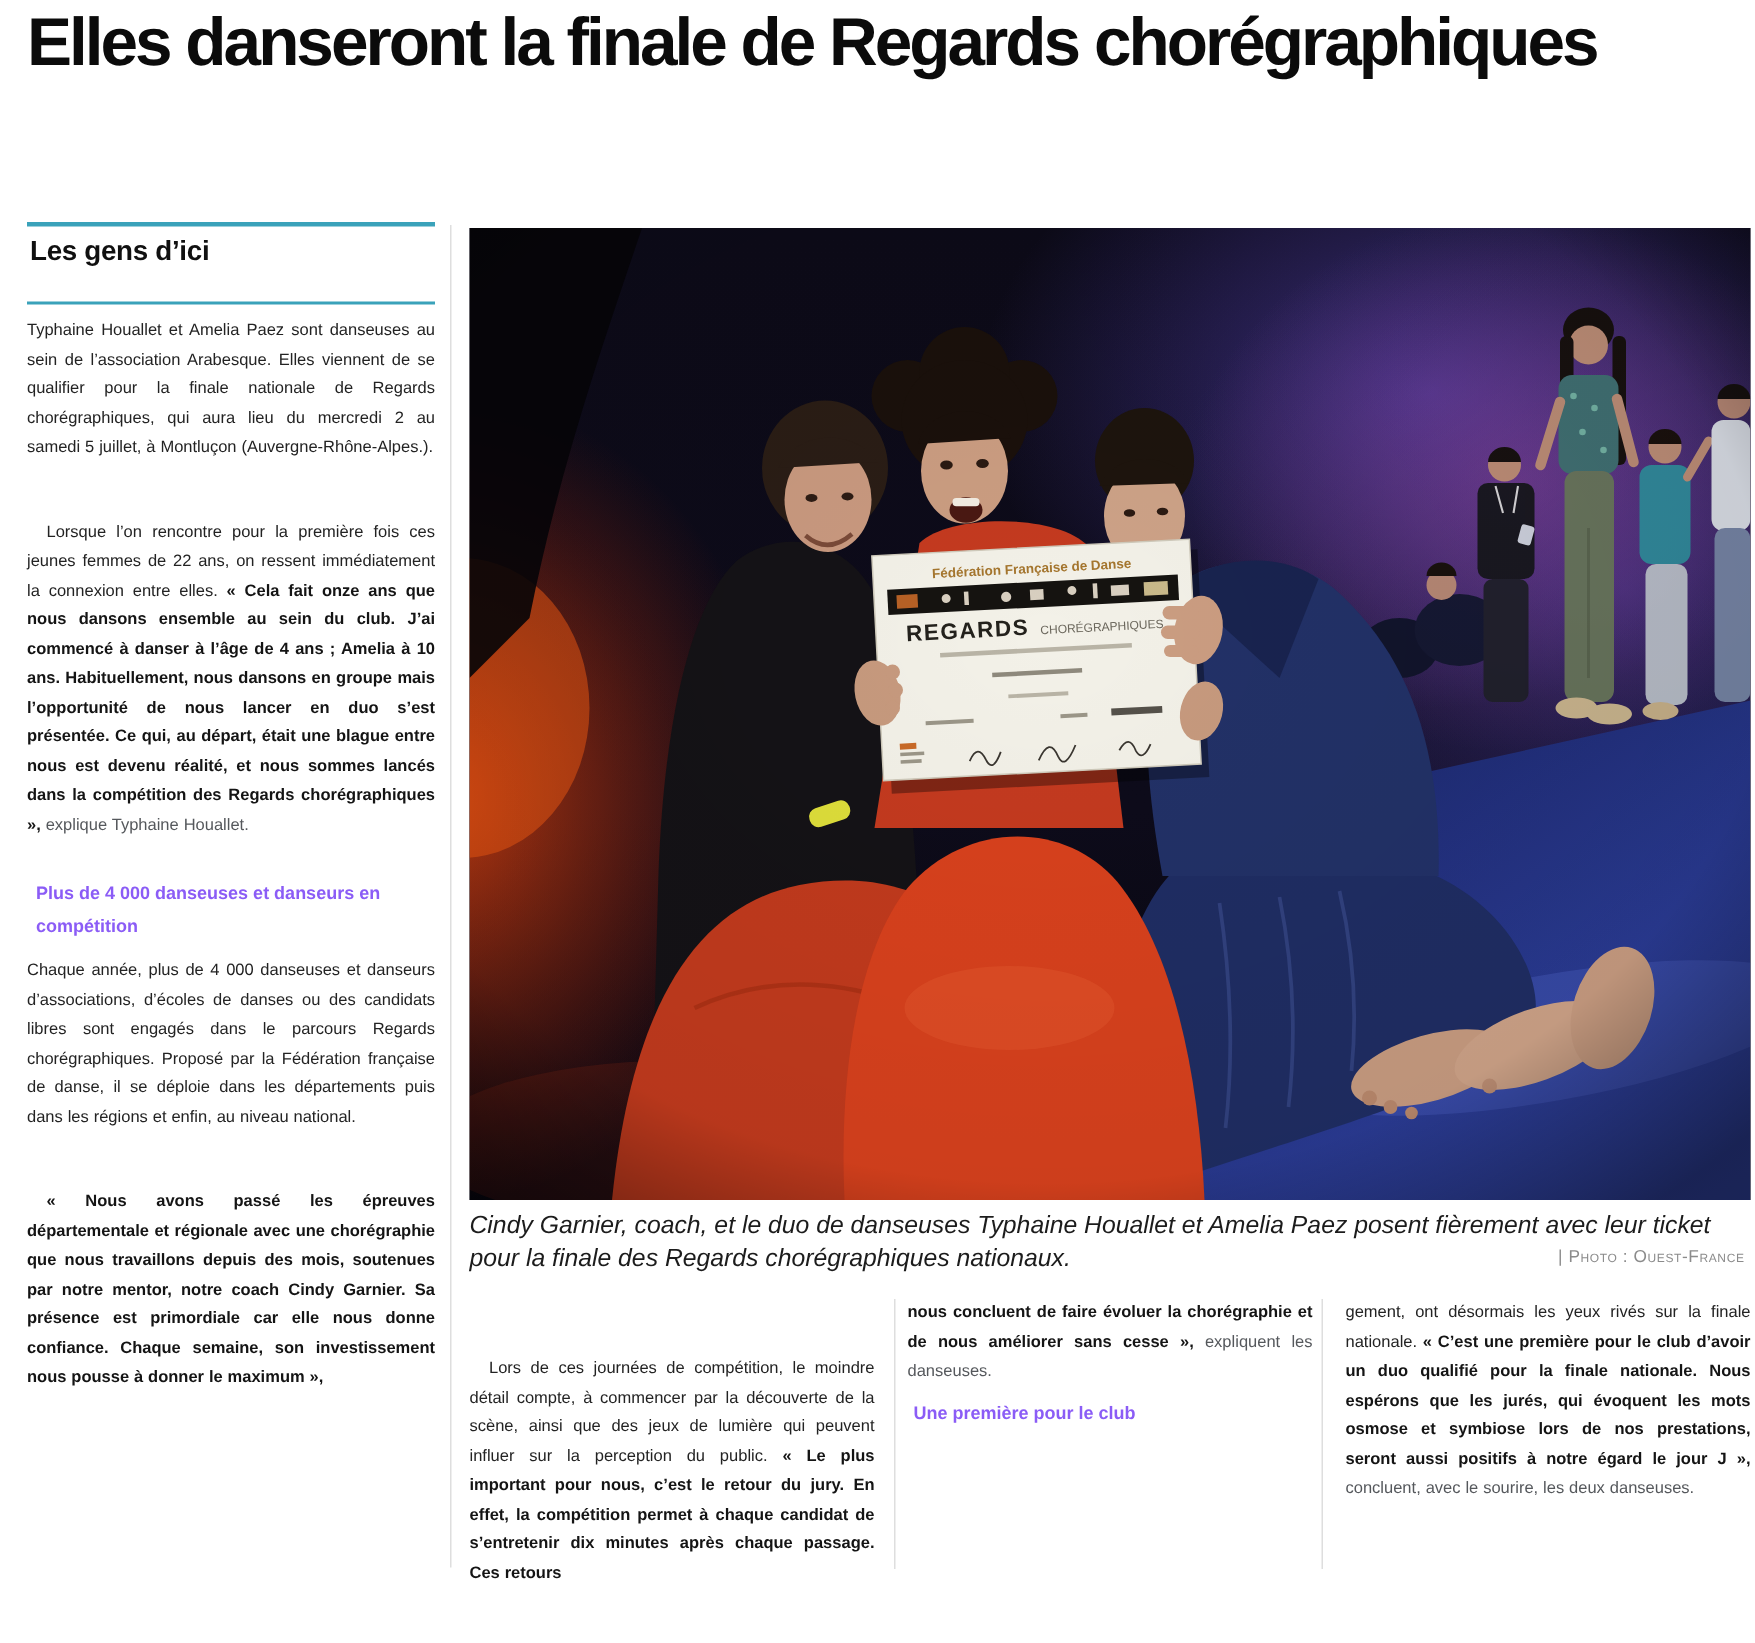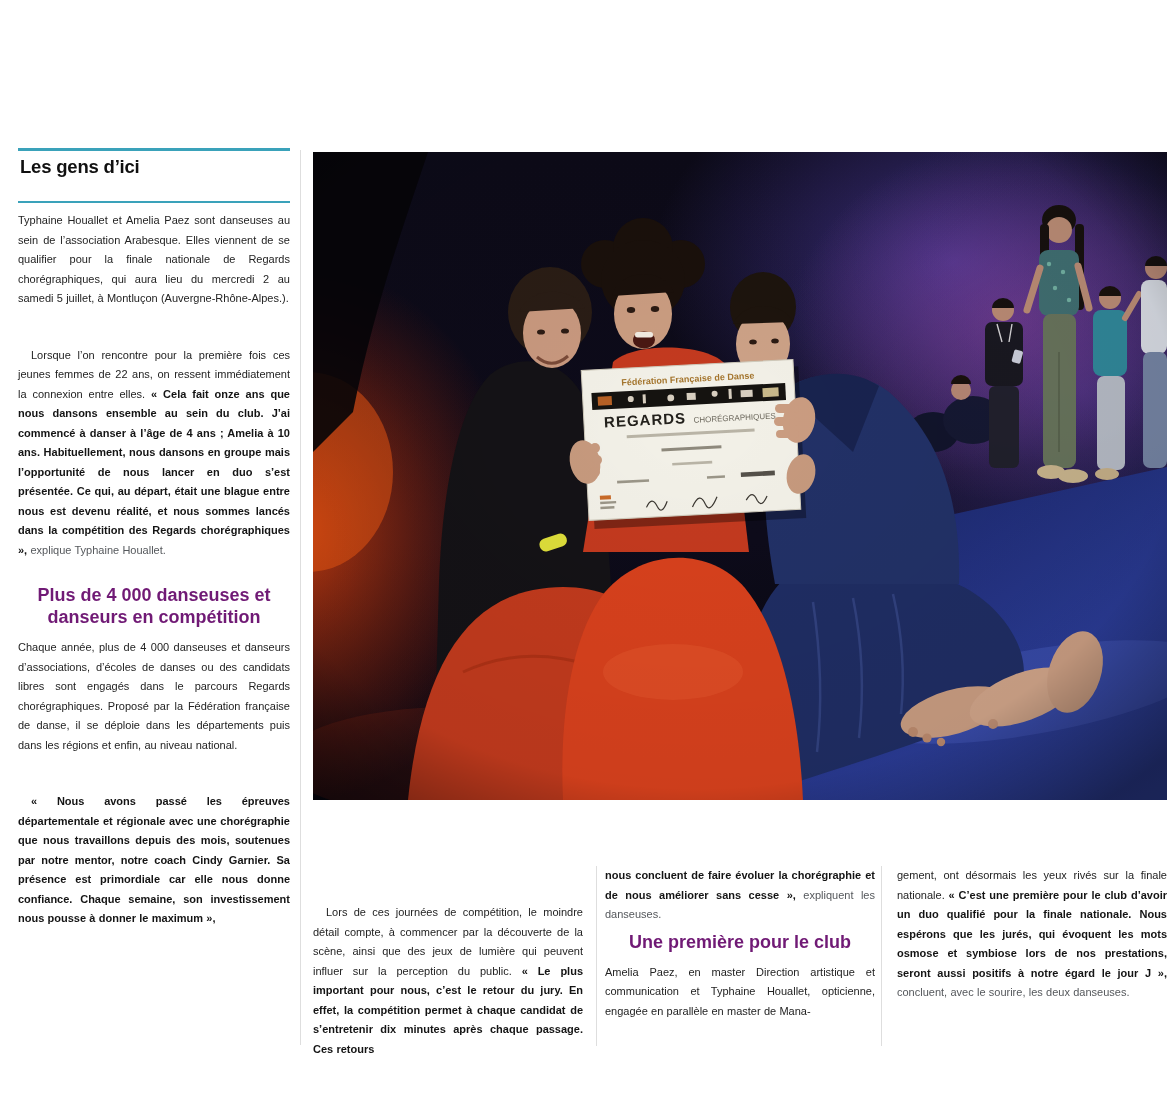--- a/index.html
+++ b/index.html
@@ -17,22 +17,22 @@
   .kicker{border-top:3px solid #3aa2ba;border-bottom:2px solid #3aa2ba;
     padding:5px 0 23px 2px;margin-bottom:8px;}
   .kicker span{font-size:18.5px;font-weight:700;color:#101010;letter-spacing:-0.2px;}
 
   .body-p{margin:0;font-size:11px;line-height:19.5px;text-align:justify;
     color:#232323;word-spacing:0.02em;}
   .body-p.indent{text-indent:13px;margin-top:37px;}
   .b{font-weight:700;color:#141414;}
   .m{color:#55585c;}
 
-  .crosshead{margin:24px 6px 10px 6px;text-align:center;
-    font-size:18px;line-height:22px;font-weight:700;color:#701a75;}
+  .crosshead{margin:24px 6px 10px 6px;text-align:left;
+    font-size:12px;line-height:22px;font-weight:700;color:#8b5cf6;}
 
   .photo-wrap{position:absolute;left:313px;top:152px;width:854px;height:648px;
     background:#0a0912;overflow:hidden;}
   .photo-wrap svg{display:block;}
 
   .caption{position:absolute;left:313px;top:806px;width:854px;
     font-style:italic;font-size:16.5px;line-height:22px;color:#1c1c1c;}
   .credit{position:absolute;right:4px;bottom:1px;font-style:normal;
     font-variant:small-caps;font-size:11.5px;letter-spacing:0.4px;color:#8b8b8b;}
 
@@ -43,20 +43,21 @@
   .vdiv{position:absolute;width:1px;background:#dedede;}
   #vdiv-left{left:300px;top:150px;height:895px;}
   #vdiv-b1{left:596px;top:866px;height:180px;}
   #vdiv-b2{left:881px;top:866px;height:180px;}
 </style>
 </head>
 <body>
 
 <div class="page">
 
+  <h1 class="headline">Elles danseront la finale de Regards chorégraphiques</h1>
 
 
   <div class="vdiv" id="vdiv-left"></div>
   <div class="vdiv" id="vdiv-b1"></div>
   <div class="vdiv" id="vdiv-b2"></div>
 
   <aside class="left-col">
     <div class="kicker">
       <span>Les gens d’ici</span>
     </div>
@@ -246,28 +247,31 @@
         <rect x="461" y="265" width="26" height="9" rx="4.5" fill="#cb9d81"></rect>
         <rect x="463" y="278" width="23" height="8" rx="4" fill="#cb9d81"></rect>
         <ellipse cx="488" cy="322" rx="14" ry="20" fill="#c79a7e" transform="rotate(14 488 322)"></ellipse>
       </g>
 
       <path d="M 0,0 L 115,0 C 88,80 60,160 40,260 L 0,300 Z" fill="#050408" opacity="0.9"></path>
       <rect x="0" y="0" width="854" height="648" fill="url(#vig)"></rect>
     </svg>
   </figure>
 
+  <figcaption class="caption">
+    <span>Cindy Garnier, coach, et le duo de danseuses Typhaine Houallet et Amelia Paez posent fièrement avec leur ticket pour la finale des Regards chorégraphiques nationaux.</span>
+    <span class="credit">| Photo : Ouest-France</span>
+  </figcaption>
 
   <div class="bottom-cols">
     <div class="col">
       <p class="body-p indent"><span>Lors de ces journées de compétition, le moindre détail compte, à commencer par la découverte de la scène, ainsi que des jeux de lumière qui peuvent influer sur la perception du public. </span><span class="b">« Le plus important pour nous, c’est le retour du jury. En effet, la compétition permet à chaque candidat de s’entretenir dix minutes après chaque passage. Ces retours</span></p>
     </div>
     <div class="col">
       <p class="body-p"><span class="b">nous concluent de faire évoluer la chorégraphie et de nous améliorer sans cesse », </span><span class="m">expliquent les danseuses.</span></p>
       <h3 class="crosshead">Une première pour le club</h3>
-      <p class="body-p"><span>Amelia Paez, en master Direction artistique et communication et Typhaine Houallet, opticienne, engagée en parallèle en master de Mana-</span></p>
     </div>
     <div class="col">
       <p class="body-p"><span>gement, ont désormais les yeux rivés sur la finale nationale. </span><span class="b">« C’est une première pour le club d’avoir un duo qualifié pour la finale nationale. Nous espérons que les jurés, qui évoquent les mots osmose et symbiose lors de nos prestations, seront aussi positifs à notre égard le jour J », </span><span class="m">concluent, avec le sourire, les deux danseuses.</span></p>
     </div>
   </div>
 
 </div>
 
 </body></html>

